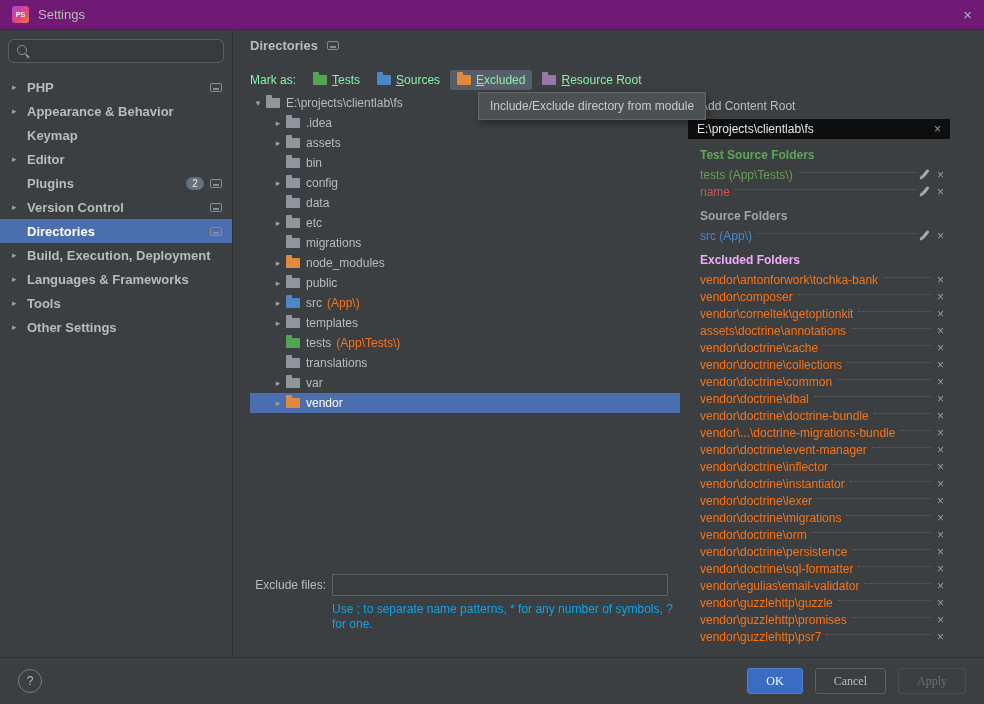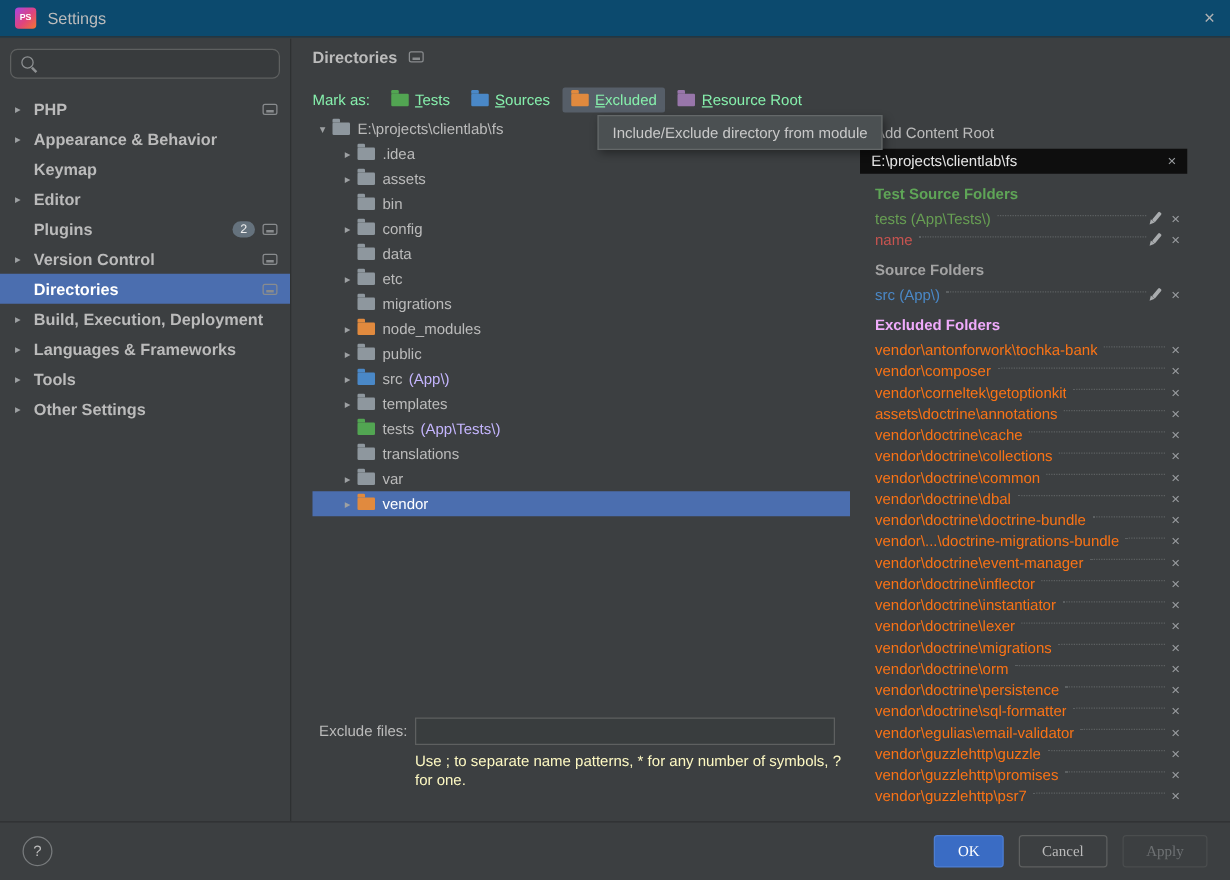--- a/index.html
+++ b/index.html
@@ -4,21 +4,21 @@
 <style>
   html,body{margin:0;padding:0}
   body{
     width:984px;height:704px;position:relative;overflow:hidden;
     background:#3c3f41;color:#bbbbbb;
     font-family:"Liberation Sans", sans-serif;font-size:12px;
     -webkit-font-smoothing:antialiased;
   }
   
   .titlebar{position:absolute;top:0;left:0;right:0;height:30px;display:flex;align-items:center;
-    padding:0 12px;gap:9px;background:#0c4a6e;border-bottom:1px solid #2e3132;box-sizing:border-box}
+    padding:0 12px;gap:9px;background:#701a75;border-bottom:1px solid #2e3132;box-sizing:border-box}
   .logo{width:17px;height:17px;border-radius:3px;flex:none;
     background:linear-gradient(135deg,#a946e0 0%,#e0447c 55%,#f58220 110%);
     color:#fff;font-size:7px;font-weight:bold;display:flex;align-items:center;justify-content:center}
   .win-title{font-size:13px;color:#bbbbbb}
   .close{margin-left:auto;color:#afb1b3;font-size:15px;line-height:1;cursor:pointer}
   
   .sidebar{position:absolute;top:31px;left:0;width:233px;bottom:47px;background:#3c3f41;
     border-right:1px solid #2e3132;box-sizing:border-box}
   .search{position:absolute;top:8px;left:8px;width:216px;height:24px;box-sizing:border-box;
     border:1px solid #5e6060;border-radius:6px;background:#383b3d;display:flex;align-items:center}
@@ -55,32 +55,32 @@
   .f-tests{background:#52a552}
   .f-resource{background:#9876aa}
   .f-normal{background:#8e979e}
   
   .tree{position:absolute;left:250px;top:93px;width:430px}
   .trow{height:20px;display:flex;align-items:center;cursor:pointer;color:#bbbbbb;white-space:nowrap}
   .trow.child{padding-left:20px}
   .trow.selected{background:#4b6eaf;color:#ffffff}
   .trow .arrow{width:16px;flex:none;text-align:center;font-size:9px;color:#9da0a2}
   .trow .fold{margin-right:6px}
-  .suffix{color:#c4b5fd;margin-left:5px}
+  .suffix{color:#f97316;margin-left:5px}
   
   .tooltip{position:absolute;left:478px;top:92px;height:26px;line-height:26px;padding:0 11px;
     background:#4b5052;border:1px solid #646869;color:#c9c9c9;font-size:12px;z-index:40;
     box-shadow:2px 3px 7px rgba(0,0,0,.4);white-space:nowrap}
   
   .exclude-row{position:absolute;left:250px;top:574px;display:flex;align-items:center}
   .exclude-label{width:76px;text-align:right;margin-right:6px;color:#bbbbbb}
   .exclude-input{width:336px;height:22px;box-sizing:border-box;background:#393d3e;
     border:1px solid #5e6060;color:#ddd;padding:0 6px;font-size:12px;
     font-family:"Liberation Sans", sans-serif;outline:none}
-  .hint{position:absolute;left:332px;top:602px;width:352px;color:#fef9c3;line-height:15px}
+  .hint{position:absolute;left:332px;top:602px;width:352px;color:#0ea5e9;line-height:15px}
   
   .rpanel{position:absolute;left:688px;top:97px;width:262px;bottom:59px;overflow:hidden}
   .add-root{padding-left:12px;height:18px;line-height:18px;color:#bbbbbb;cursor:pointer}
   .root-bar{height:20px;margin-top:4px;background:#0e0e0e;display:flex;align-items:center;
     padding:0 9px;color:#e6e6e6;white-space:nowrap}
   .root-bar .xic{margin-left:auto}
   .rsection{padding:9px 6px 0 12px}
   .rsection h4{margin:0 0 4px;font-size:12px;font-weight:bold}
   .h-tests{color:#5fa557}
   .h-sources{color:#a3a3a3}

